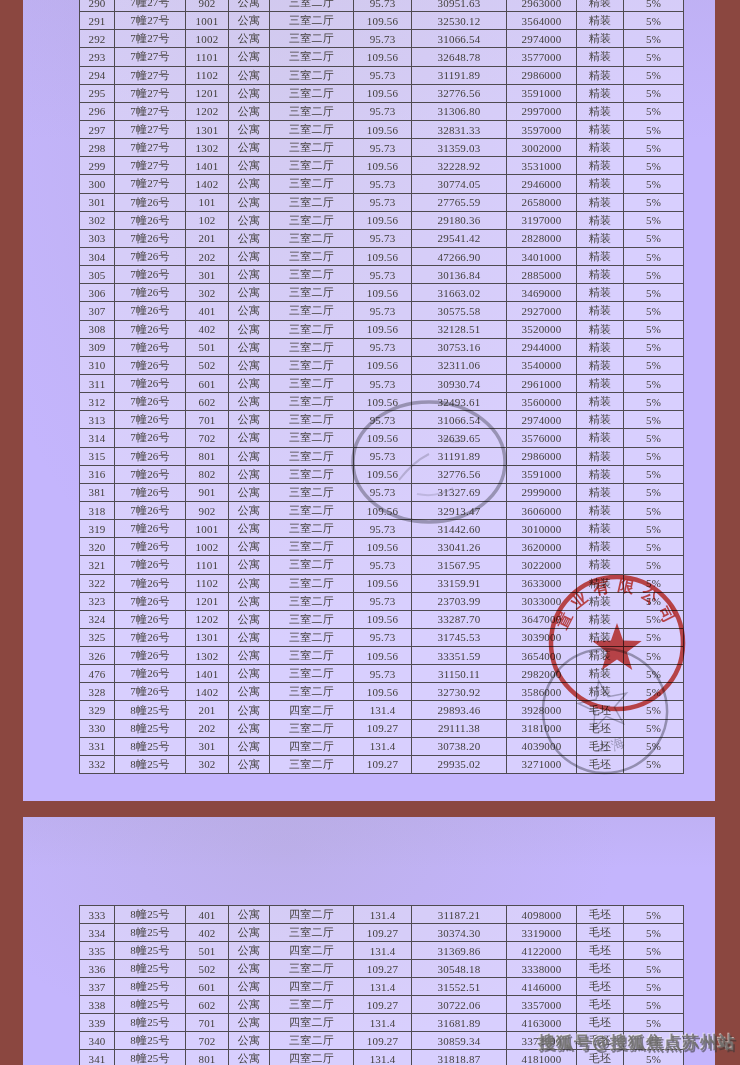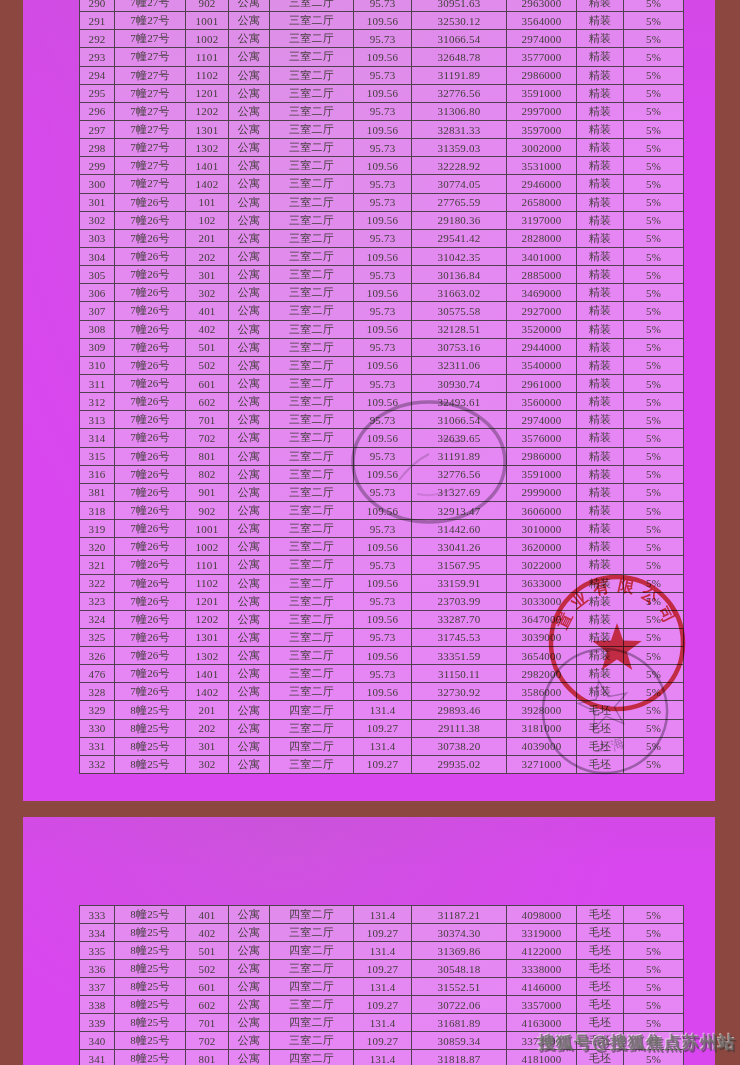--- a/index.html
+++ b/index.html
@@ -2,21 +2,21 @@
 <html><head>
 <meta charset="utf-8">
 <style>
   html,body{margin:0;padding:0;}
   body{
     width:740px;height:1065px;position:relative;overflow:hidden;
     background:#8b4740;
     font-family:"Liberation Serif","DejaVu Serif",serif;
   }
   .paper{
-    position:absolute;left:23px;width:692px;background:#d946ef;
+    position:absolute;left:23px;width:692px;background:#c4b5fd;
   }
   #page1{top:0;height:801px;}
   #page2{top:817px;height:288px;}
   #page1::before,#page2::before{
     content:"";position:absolute;inset:0;pointer-events:none;
     background:radial-gradient(ellipse at 38% 12%, rgba(150,147,140,0.16), rgba(150,147,140,0) 55%),
                linear-gradient(180deg, rgba(120,115,110,0.06), rgba(120,115,110,0) 18%);
   }
   .ptable{
     position:absolute;left:56px;width:604px;
@@ -222,21 +222,21 @@
         <div class="tcell c8">精装</div>
         <div class="tcell c9">5%</div>
       </div>
       <div class="trow">
         <div class="tcell c0">304</div>
         <div class="tcell c1">7幢26号</div>
         <div class="tcell c2">202</div>
         <div class="tcell c3">公寓</div>
         <div class="tcell c4">三室二厅</div>
         <div class="tcell c5">109.56</div>
-        <div class="tcell c6">31042.35</div>
+        <div class="tcell c6">47266.90</div>
         <div class="tcell c7">3401000</div>
         <div class="tcell c8">精装</div>
         <div class="tcell c9">5%</div>
       </div>
       <div class="trow">
         <div class="tcell c0">305</div>
         <div class="tcell c1">7幢26号</div>
         <div class="tcell c2">301</div>
         <div class="tcell c3">公寓</div>
         <div class="tcell c4">三室二厅</div>

